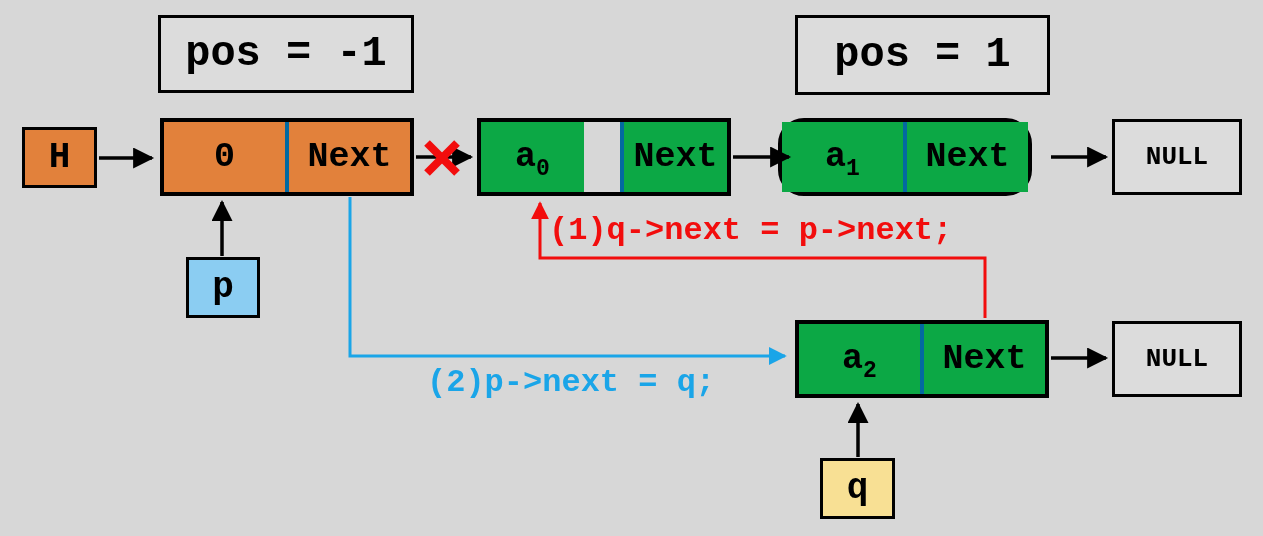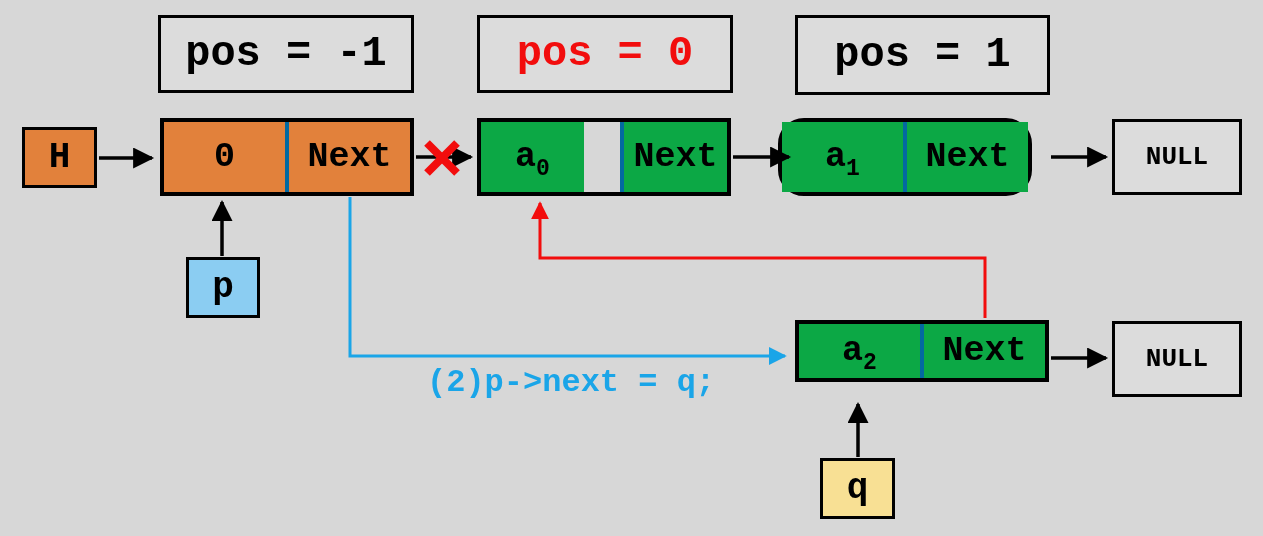--- a/index.html
+++ b/index.html
@@ -42,23 +42,20 @@
   }
 </style>
 </head>
 <body>
 
 <div class="canvas">
 
   <div class="box labelbox" style="left:158px; top:15px; width:256px; height:78px;">
     <span>pos = -1</span>
   </div>
-  <div class="box labelbox" style="left:477px; top:15px; width:256px; height:78px;">
-    <span class="red-text">pos = 0</span>
-  </div>
   <div class="box labelbox" style="left:795px; top:15px; width:255px; height:80px;">
     <span>pos = 1</span>
   </div>
 
   <div class="box ptrbox orange" style="left:22px; top:127px; width:75px; height:61px;">
     <span>H</span>
   </div>
 
   <div class="node" style="left:160px; top:118px; width:254px; height:78px;">
     <div class="cell orange">
@@ -84,41 +81,42 @@
     </div>
     <div class="cell green">
       <span>Next</span>
     </div>
   </div>
 
   <div class="box nullbox" style="left:1112px; top:119px; width:130px; height:76px;">
     <span>NULL</span>
   </div>
 
-  <div class="node" style="left:795px; top:320px; width:254px; height:62px;">
+  <div class="node" style="left:795px; top:320px; width:254px; height:78px;">
     <div class="cell green">
       <span><span>a</span><sub class="idx">2</sub></span>
     </div>
     <div class="cell green">
       <span>Next</span>
     </div>
   </div>
 
   <div class="box nullbox" style="left:1112px; top:321px; width:130px; height:76px;">
     <span>NULL</span>
   </div>
 
   <div class="box ptrbox blue-fill" style="left:186px; top:257px; width:74px; height:61px;">
     <span>p</span>
   </div>
 
   <div class="box ptrbox yellow-fill" style="left:820px; top:458px; width:75px; height:61px;">
     <span>q</span>
   </div>
 
+  <div class="code code-red" style="left:549px; top:215px;">(1)q-&gt;next = p-&gt;next;</div>
   <div class="code code-blue" style="left:427px; top:367px;">(2)p-&gt;next = q;</div>
 
   <svg class="overlay" viewBox="0 0 1263 536">
     <defs>
       <marker id="ah-black" markerWidth="7" markerHeight="7" refX="5.4" refY="3" orient="auto" markerUnits="strokeWidth">
         <path d="M0,0 L6,3 L0,6 Z" fill="#000"></path>
       </marker>
       <marker id="ah-red" markerWidth="7" markerHeight="7" refX="5.4" refY="3" orient="auto" markerUnits="strokeWidth">
         <path d="M0,0 L6,3 L0,6 Z" fill="#f20d0d"></path>
       </marker>

